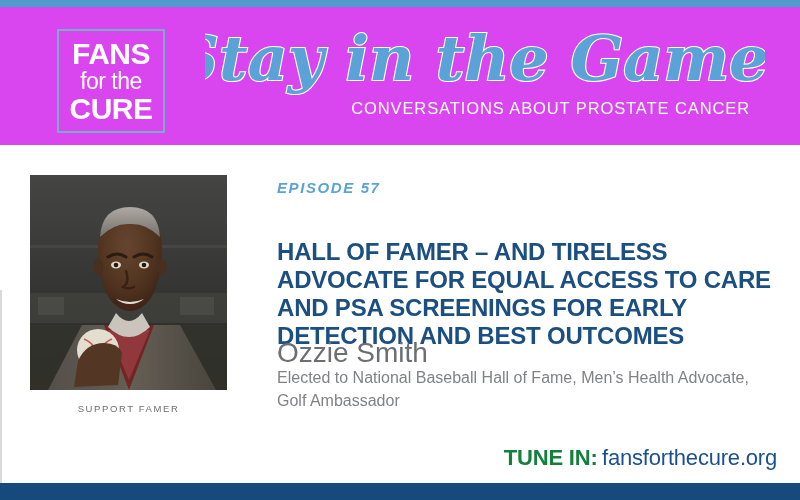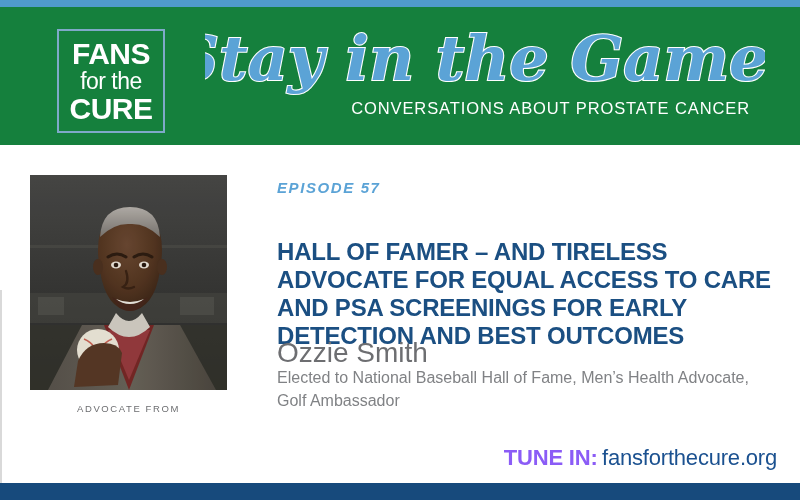--- a/index.html
+++ b/index.html
@@ -8,21 +8,21 @@
     background:#ffffff;
     font-family:"Liberation Sans", sans-serif;
     -webkit-font-smoothing:antialiased;
   }
   .card{position:relative;width:800px;height:500px;background:#fff;overflow:hidden;}
 
   
   .top-strip{position:absolute;left:0;top:0;width:800px;height:7px;background:#4f9bcb;}
 
   
-  .header{position:absolute;left:0;top:7px;width:800px;height:138px;background:#15803d;}
+  .header{position:absolute;left:0;top:7px;width:800px;height:138px;background:#d946ef;}
 
   .logo-box{
     position:absolute;left:57px;top:22px;width:108px;height:104px;
     border:2px solid #7fa9c9;box-sizing:border-box;
     display:flex;flex-direction:column;align-items:center;justify-content:center;
     line-height:1;
   }
   .logo-l1{color:#fff;font-weight:bold;font-size:30px;letter-spacing:-0.5px;}
   .logo-l2{color:#fff;font-weight:400;font-size:23px;margin-top:1px;letter-spacing:-0.5px;}
   .logo-l3{color:#fff;font-weight:bold;font-size:30px;margin-top:1px;letter-spacing:-0.5px;}
@@ -84,21 +84,21 @@
   }
   .guest-desc{
     position:absolute;left:277px;top:222px;width:480px;
     color:#808285;font-size:16px;font-weight:400;line-height:1.42;
   }
 
   .tune-in{
     position:absolute;left:277px;top:300px;width:500px;
     text-align:right;white-space:nowrap;
   }
-  .tune-in .ti-label{color:#8b5cf6;font-weight:bold;font-size:22px;letter-spacing:-0.2px;}
+  .tune-in .ti-label{color:#15803d;font-weight:bold;font-size:22px;letter-spacing:-0.2px;}
   .tune-in .ti-url{color:#1b5190;font-weight:400;font-size:22px;letter-spacing:-0.2px;}
 
   
   .bottom-strip{position:absolute;left:0;top:483px;width:800px;height:17px;background:#174a7c;}
   .left-edge{position:absolute;left:0;top:145px;width:2px;height:338px;background:#d9d9d9;}
 </style>
 </head>
 <body>
 
 <div class="card">
@@ -172,21 +172,21 @@
         <path d="M82 122 q18 10 36 0 q-7 14 -18 14 q-11 0 -18 -14 Z" fill="#48281c"></path>
         <path d="M86 124 q14 6 28 0 q-6 5 -14 5 q-8 0 -14 -5 Z" fill="#f2efe6"></path>
         <circle cx="68" cy="175" r="21" fill="#f2ecdd"></circle>
         <path d="M54 164 q14 6 14 22" stroke="#c0392b" stroke-width="1.6" fill="none" opacity="0.75"></path>
         <path d="M82 164 q-14 6 -14 22" stroke="#c0392b" stroke-width="1.6" fill="none" opacity="0.75"></path>
         <path d="M48 186 q8 -18 26 -18 q14 0 18 10 l-4 32 l-44 2 Z" fill="#5a3a27"></path>
         <rect x="0" y="0" width="197" height="215" fill="#000" opacity="0.06"></rect>
       </svg>
     </div>
 
-    <div class="support-label">ADVOCATE FROM</div>
+    <div class="support-label">SUPPORT FAMER</div>
 
 
     <div class="episode">EPISODE 57</div>
 
     <div class="headline">HALL OF FAMER – AND TIRELESS ADVOCATE FOR EQUAL ACCESS TO CARE AND PSA SCREENINGS FOR EARLY DETECTION AND BEST OUTCOMES</div>
 
     <div class="guest-name">Ozzie Smith</div>
 
     <div class="guest-desc">Elected to National Baseball Hall of Fame, Men’s Health Advocate, Golf Ambassador</div>
 

